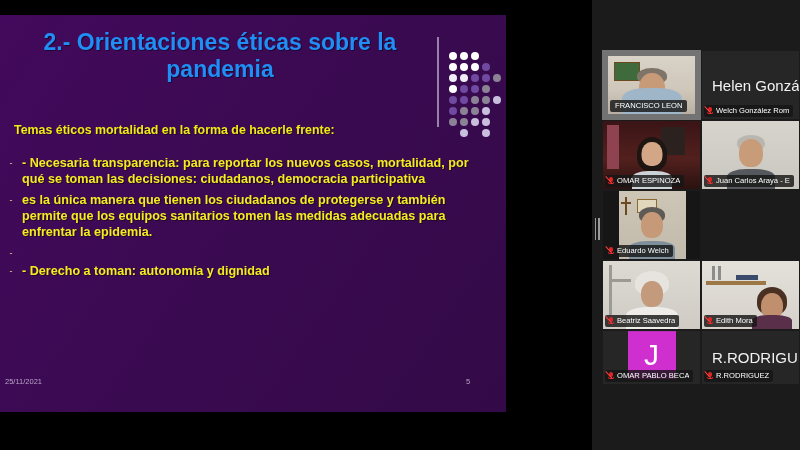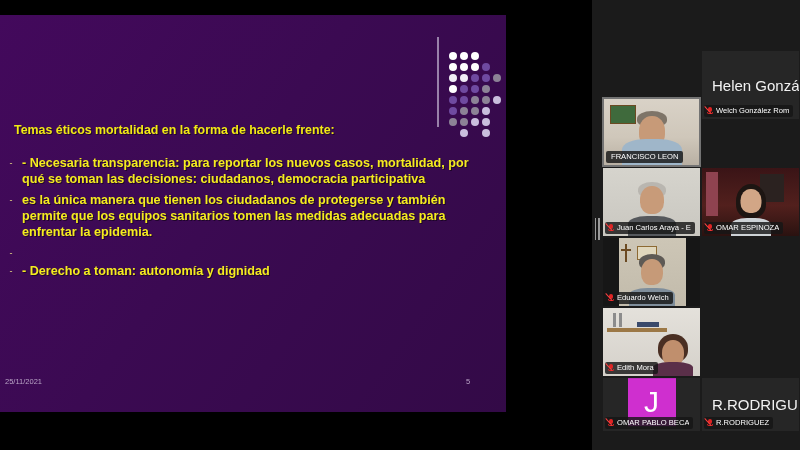--- a/index.html
+++ b/index.html
@@ -93,21 +93,21 @@
   #grid {
     position:absolute; left:0; top:50px; width:198px;
   }
   .row { display:flex; width:198px; }
   .tile {
     position:relative; width:99px; height:70px;
     background:#262626; overflow:hidden;
     border:1px solid #1b1b1b;
   }
   .tile.short { height:55px; }
-  .tile.active { border:2px solid #737373;margin-top:47px; }
+  .tile.active { border:6px solid #737373; }
 
   .vidwrap { position:absolute; inset:0; overflow:hidden; }
 
   .nameplate {
     position:absolute; left:2px; bottom:2px;
     max-width:96px;
     display:flex; align-items:center; gap:3px;
     background:rgba(22,22,22,.82);
     padding:1px 4px 1px 2px; border-radius:2px;
     white-space:nowrap; overflow:hidden;
@@ -169,20 +169,21 @@
 </style>
 </head>
 <body>
 
 <div id="app">
 
   <div id="stage">
 
     <div id="slide">
 
+      <div id="slide-title">2.- Orientaciones éticas sobre la pandemia</div>
 
       <div class="vline"></div>
 
       <div id="dot-grid">
           <i style="--c: #ffffff;">
             <b style="display: block; width: 8px; height: 8px; margin: 1.5px; border-radius: 50%; background: rgb(255, 255, 255);"></b>
           </i>
           <i style="--c: #ffffff;">
             <b style="display: block; width: 8px; height: 8px; margin: 1.5px; border-radius: 50%; background: rgb(255, 255, 255);"></b>
           </i>
@@ -359,54 +360,54 @@
               <span class="muteicon">
                 <span class="body"></span>
                 <span class="stand"></span>
                 <span class="slash"></span>
               </span>
               <span class="nm">Welch González Rom</span>
             </div>
           </div>
         </div>
         <div class="row">
-          <div class="tile">
-            <div class="vidwrap">
-              <div class="cam" style="background:linear-gradient(180deg,#d6d4cd 0%,#c9c7c0 100%)">
-       <div class="hair" style="top:14px;width:28px;height:16px;background:#b9b6b0;"></div>
-       <div class="head" style="top:18px;width:24px;height:28px;background:#c89b79;"></div>
-       <div class="torso" style="bottom:0;width:48px;height:20px;background:#55585c;"></div>
-     </div>
-            </div>
-            <div class="nameplate">
-              <span class="muteicon">
-                <span class="body"></span>
-                <span class="stand"></span>
-                <span class="slash"></span>
-              </span>
-              <span class="nm">Juan Carlos Araya - E</span>
-            </div>
-          </div>
           <div class="tile">
             <div class="vidwrap">
               <div class="cam" style="background:linear-gradient(180deg,#3a1416 0%,#52201d 55%,#2a1210 100%)">
        <div class="pillar" style="left:4px;top:4px;width:12px;height:44px;background:#8f4350;"></div>
        <div class="pillar" style="left:58px;top:6px;width:24px;height:28px;background:#2b2220;"></div>
        <div class="hair" style="top:16px;width:30px;height:34px;background:#1d1512;"></div>
        <div class="head" style="top:21px;width:21px;height:24px;background:#d2a686;"></div>
        <div class="torso" style="bottom:0;width:40px;height:18px;background:#cdd2d6;"></div>
      </div>
             </div>
             <div class="nameplate">
               <span class="muteicon">
                 <span class="body"></span>
                 <span class="stand"></span>
                 <span class="slash"></span>
               </span>
               <span class="nm">OMAR ESPINOZA</span>
+            </div>
+          </div>
+          <div class="tile">
+            <div class="vidwrap">
+              <div class="cam" style="background:linear-gradient(180deg,#d6d4cd 0%,#c9c7c0 100%)">
+       <div class="hair" style="top:14px;width:28px;height:16px;background:#b9b6b0;"></div>
+       <div class="head" style="top:18px;width:24px;height:28px;background:#c89b79;"></div>
+       <div class="torso" style="bottom:0;width:48px;height:20px;background:#55585c;"></div>
+     </div>
+            </div>
+            <div class="nameplate">
+              <span class="muteicon">
+                <span class="body"></span>
+                <span class="stand"></span>
+                <span class="slash"></span>
+              </span>
+              <span class="nm">Juan Carlos Araya - E</span>
             </div>
           </div>
         </div>
         <div class="row">
           <div class="tile">
             <div class="vidwrap">
               <div class="cam" style="background:linear-gradient(180deg,#cdc6b6 0%,#c2bbab 100%)">
        <div class="pillar" style="left:0;top:0;width:16px;height:70px;background:#161616;"></div>
        <div class="pillar" style="right:0;top:0;width:14px;height:70px;background:#161616;"></div>
        <div class="pillar" style="left:22px;top:6px;width:2px;height:18px;background:#6b4a22;"></div>
@@ -423,20 +424,39 @@
                 <span class="stand"></span>
                 <span class="slash"></span>
               </span>
               <span class="nm">Eduardo Welch</span>
             </div>
           </div>
         </div>
         <div class="row">
           <div class="tile">
             <div class="vidwrap">
+              <div class="cam" style="background:linear-gradient(180deg,#dddad4 0%,#cfcbc4 100%)">
+       <div class="pillar" style="left:6px;top:4px;width:3px;height:50px;background:#9c9a95;"></div>
+       <div class="pillar" style="left:6px;top:18px;width:22px;height:3px;background:#9c9a95;"></div>
+       <div class="hair" style="top:10px;width:34px;height:24px;background:#e7e4df;"></div>
+       <div class="head" style="top:20px;width:22px;height:26px;background:#c49a7c;"></div>
+       <div class="torso" style="bottom:0;width:52px;height:22px;background:#eeece8;"></div>
+     </div>
+            </div>
+            <div class="nameplate">
+              <span class="muteicon">
+                <span class="body"></span>
+                <span class="stand"></span>
+                <span class="slash"></span>
+              </span>
+              <span class="nm">Beatriz Saavedra</span>
+            </div>
+          </div>
+          <div class="tile">
+            <div class="vidwrap">
               <div class="cam" style="background:linear-gradient(180deg,#e4e1db 0%,#d5d1ca 100%)">
        <div class="shelf" style="left:4px;top:20px;width:60px;height:4px;"></div>
        <div class="pillar" style="left:10px;top:5px;width:3px;height:14px;background:#8c8c8c;"></div>
        <div class="pillar" style="left:16px;top:5px;width:3px;height:14px;background:#8c8c8c;"></div>
        <div class="pillar" style="left:34px;top:14px;width:22px;height:5px;background:#3a4a6b;"></div>
        <div class="hair" style="left:72%;top:26px;width:30px;height:28px;background:#4a2f23;"></div>
        <div class="head" style="left:72%;top:32px;width:22px;height:26px;background:#c08f6d;"></div>
        <div class="torso" style="left:72%;bottom:0;width:40px;height:14px;background:#5a2f49;"></div>
      </div>
             </div>

